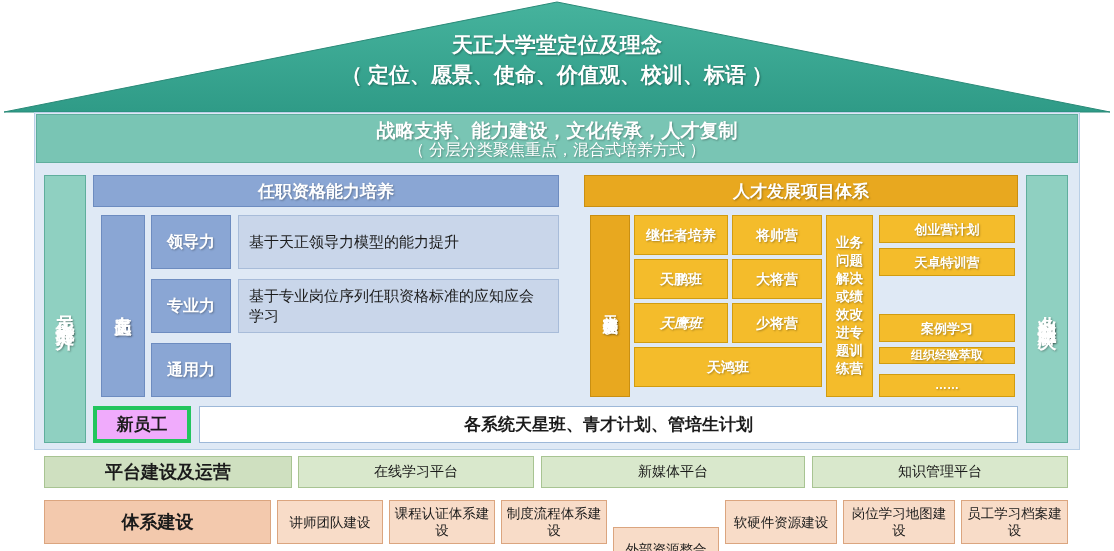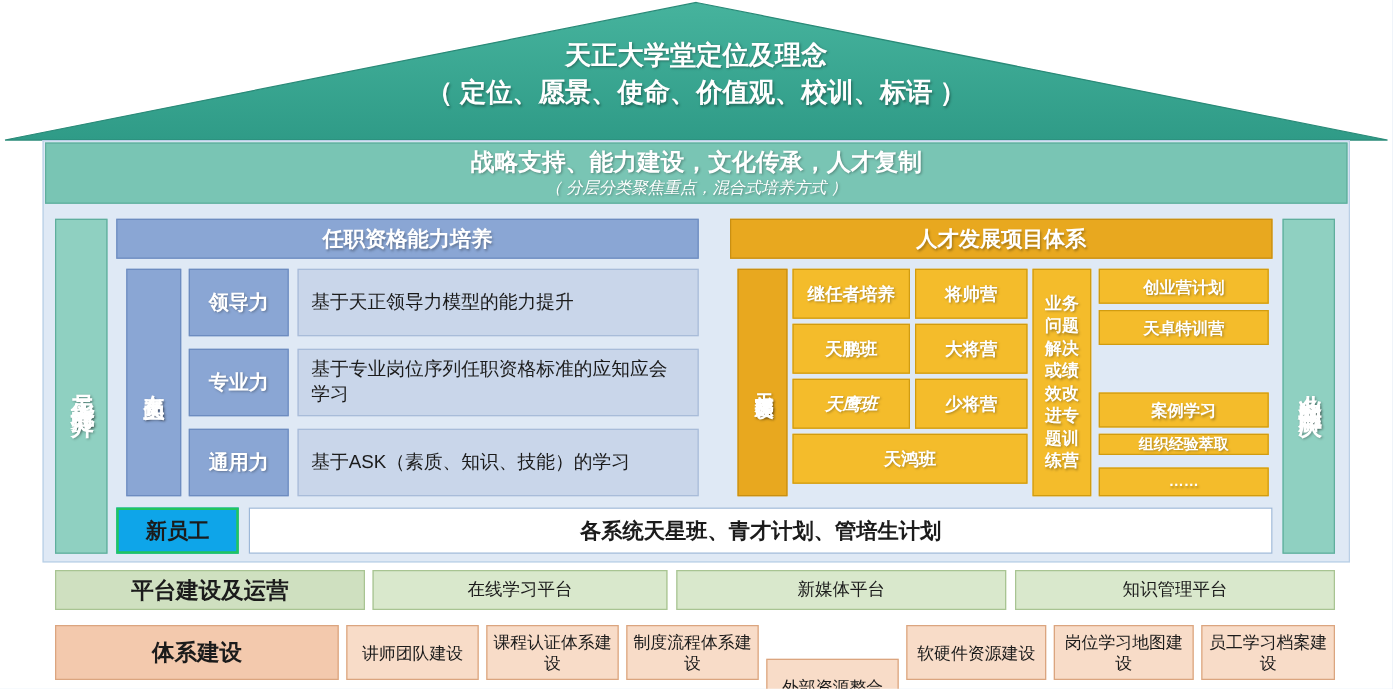--- a/index.html
+++ b/index.html
@@ -26,21 +26,21 @@
     background:#dfe9f5;border:1px solid #b9cfe6;box-sizing:border-box;
   }
 
   .banner{
     position:absolute;left:36px;top:114px;width:1042px;height:49px;
     background:#79c5b4;border:1px solid #5fae9d;box-sizing:border-box;
     display:flex;flex-direction:column;align-items:center;justify-content:center;
     color:#ffffff;
   }
   .banner .l1{font-size:19px;font-weight:bold;line-height:23px;text-shadow:1px 1px 2px rgba(0,0,0,.3);}
-  .banner .l2{font-size:13px;line-height:16px;text-shadow:1px 1px 2px rgba(0,0,0,.3);font-style:italic;}
+  .banner .l2{font-size:16px;line-height:16px;text-shadow:1px 1px 2px rgba(0,0,0,.3);}
 
   
   .pillar{
     position:absolute;
     background:#8fd0c1;border:1px solid #5fae9d;box-sizing:border-box;
     display:flex;align-items:center;justify-content:center;
     color:#ffffff;font-weight:bold;font-size:19px;
     writing-mode:vertical-rl;letter-spacing:3px;
     text-shadow:1px 1px 2px rgba(0,0,0,.3);
   }
@@ -99,21 +99,21 @@
     position:absolute;left:826px;top:215px;width:47px;height:182px;
     background:#f4bc2b;border:1px solid #d19c10;box-sizing:border-box;
     display:flex;align-items:center;justify-content:center;text-align:center;
     color:#ffffff;font-weight:bold;font-size:13.5px;line-height:18px;padding:0 3px;
     text-shadow:1px 1px 2px rgba(0,0,0,.3);
   }
 
   
   .newemp{
     position:absolute;left:93px;top:406px;width:98px;height:37px;
-    background:#0ea5e9;border:2px solid #22c55e;box-sizing:border-box;
+    background:#f0abfc;border:4px solid #22c55e;box-sizing:border-box;
     display:flex;align-items:center;justify-content:center;
     color:#1b1b1b;font-weight:bold;font-size:17px;
   }
   .newemp-desc{
     position:absolute;left:199px;top:406px;width:819px;height:37px;
     background:#ffffff;border:1px solid #9db8d8;box-sizing:border-box;
     display:flex;align-items:center;justify-content:center;
     color:#1b1b1b;font-weight:bold;font-size:17px;
   }
 
@@ -179,21 +179,20 @@
   <div class="col-head head-left">任职资格能力培养</div>
   <div class="onjob">在岗员工</div>
 
   <div class="cap-label r1">领导力</div>
   <div class="cap-desc r1">基于天正领导力模型的能力提升</div>
 
   <div class="cap-label r2">专业力</div>
   <div class="cap-desc r2">基于专业岗位序列任职资格标准的应知应会学习</div>
 
   <div class="cap-label r3">通用力</div>
-  <div class="cap-desc r3">基于ASK（素质、知识、技能）的学习</div>
 
   <div class="col-head head-right">人才发展项目体系</div>
   <div class="cadre">干部梯队建设</div>
 
   <div class="ycell" style="left:634px;top:215px;width:94px;height:40px;">继任者培养</div>
   <div class="ycell" style="left:732px;top:215px;width:90px;height:40px;">将帅营</div>
 
   <div class="ycell" style="left:634px;top:259px;width:94px;height:40px;">天鹏班</div>
   <div class="ycell" style="left:732px;top:259px;width:90px;height:40px;">大将营</div>
 

